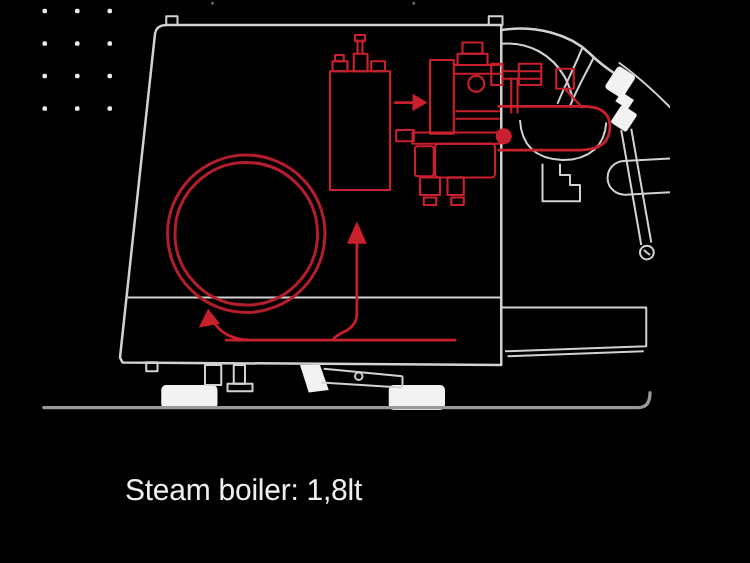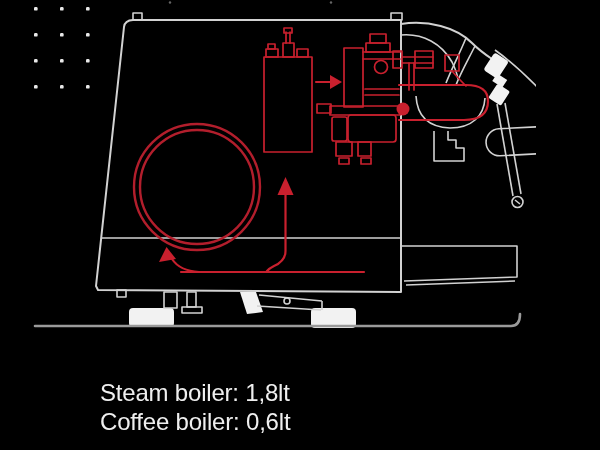--- a/index.html
+++ b/index.html
@@ -162,16 +162,15 @@
       <path class="r2" d="M285.5,193 V251 Q285.5,261 274,266 Q269,268.5 267,271"></path>
       <polygon class="r-fill" points="285.5,177 277.5,195 293.5,195"></polygon>
       <path class="r2" d="M181,272 H364"></path>
       <path class="r2" d="M199,272 Q180,271 172,259"></path>
       <polygon class="r-fill" points="166.5,247 159,262 176,259"></polygon>
     </g>
   </svg>
 
   <div class="caption">
     <div>Steam boiler: 1,8lt</div>
-    <div>Coffee boiler: 0,6lt</div>
   </div>
 
 </div>
 
 </body></html>

